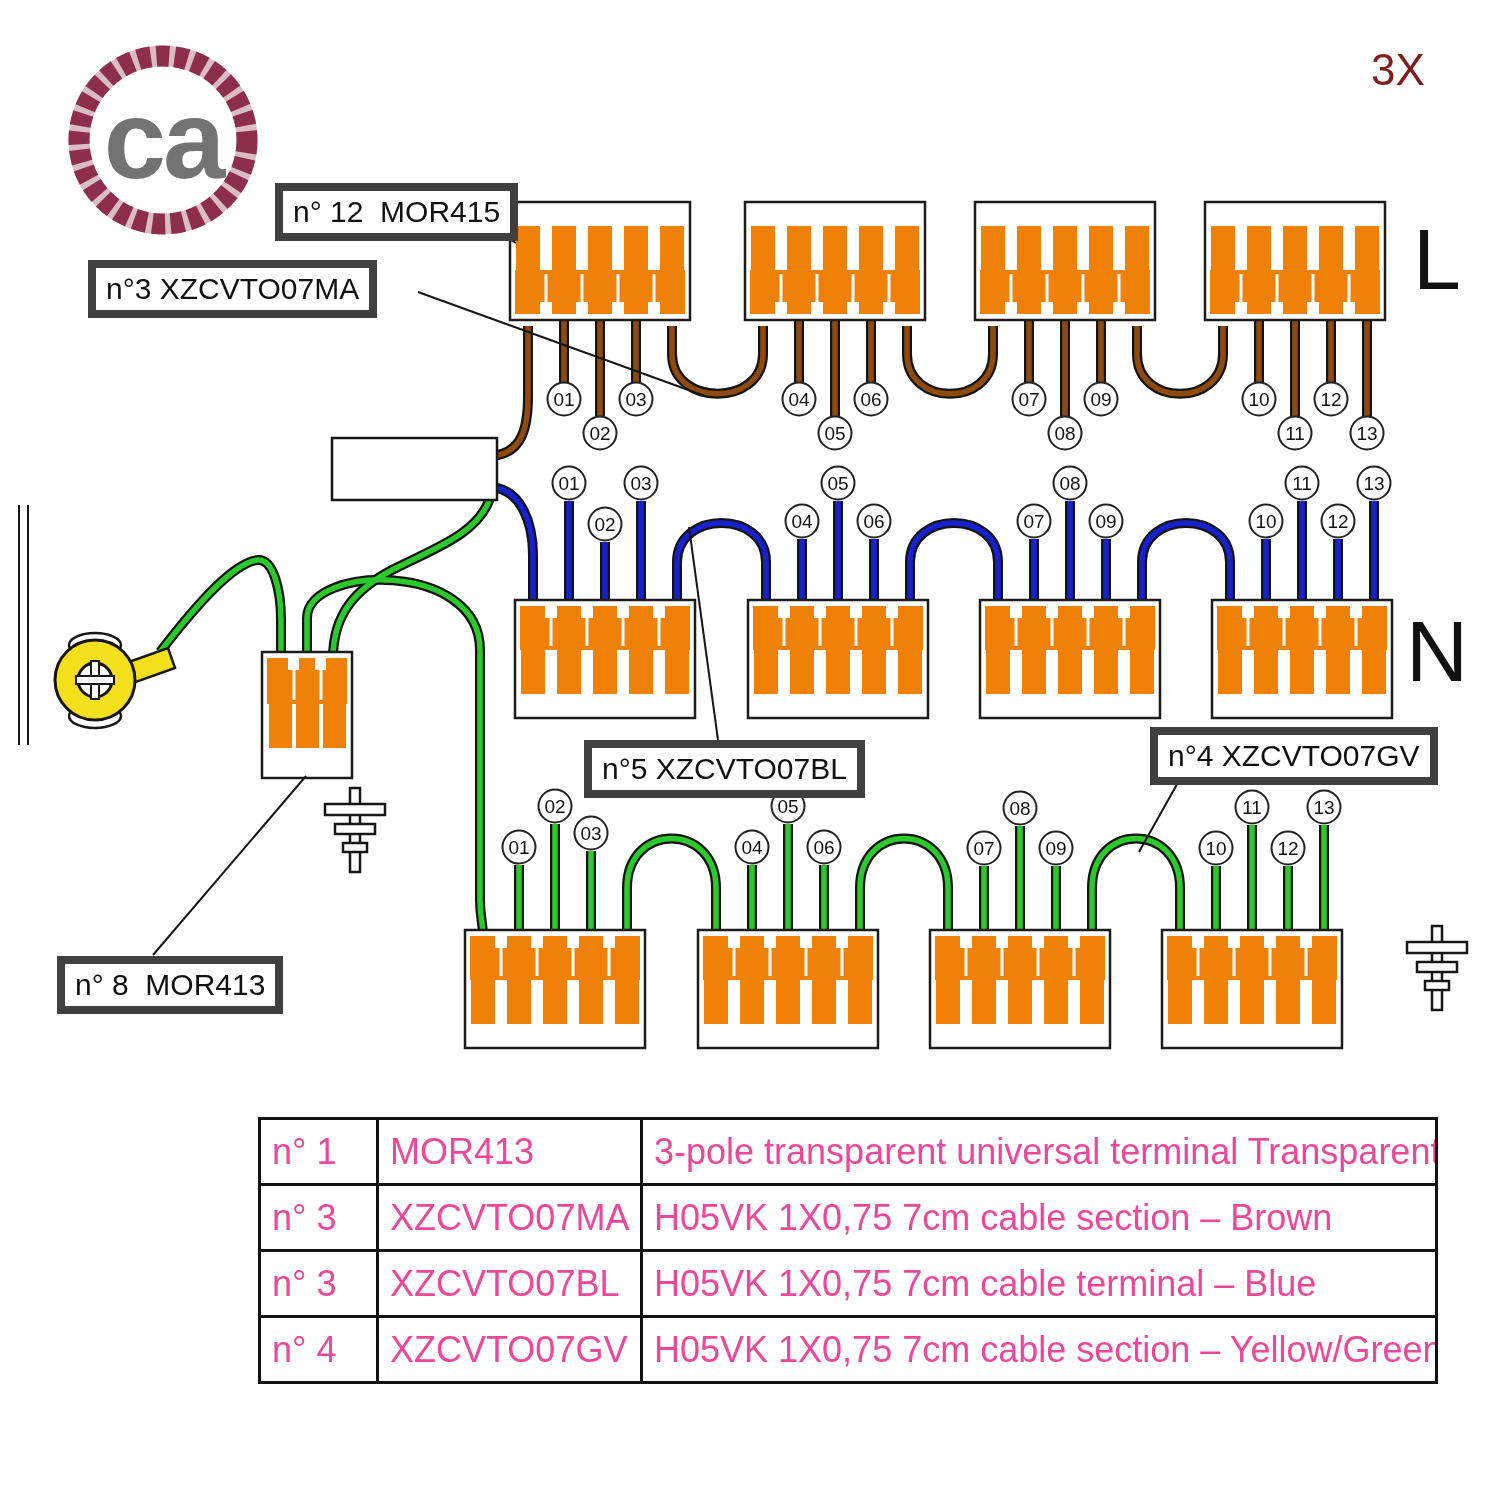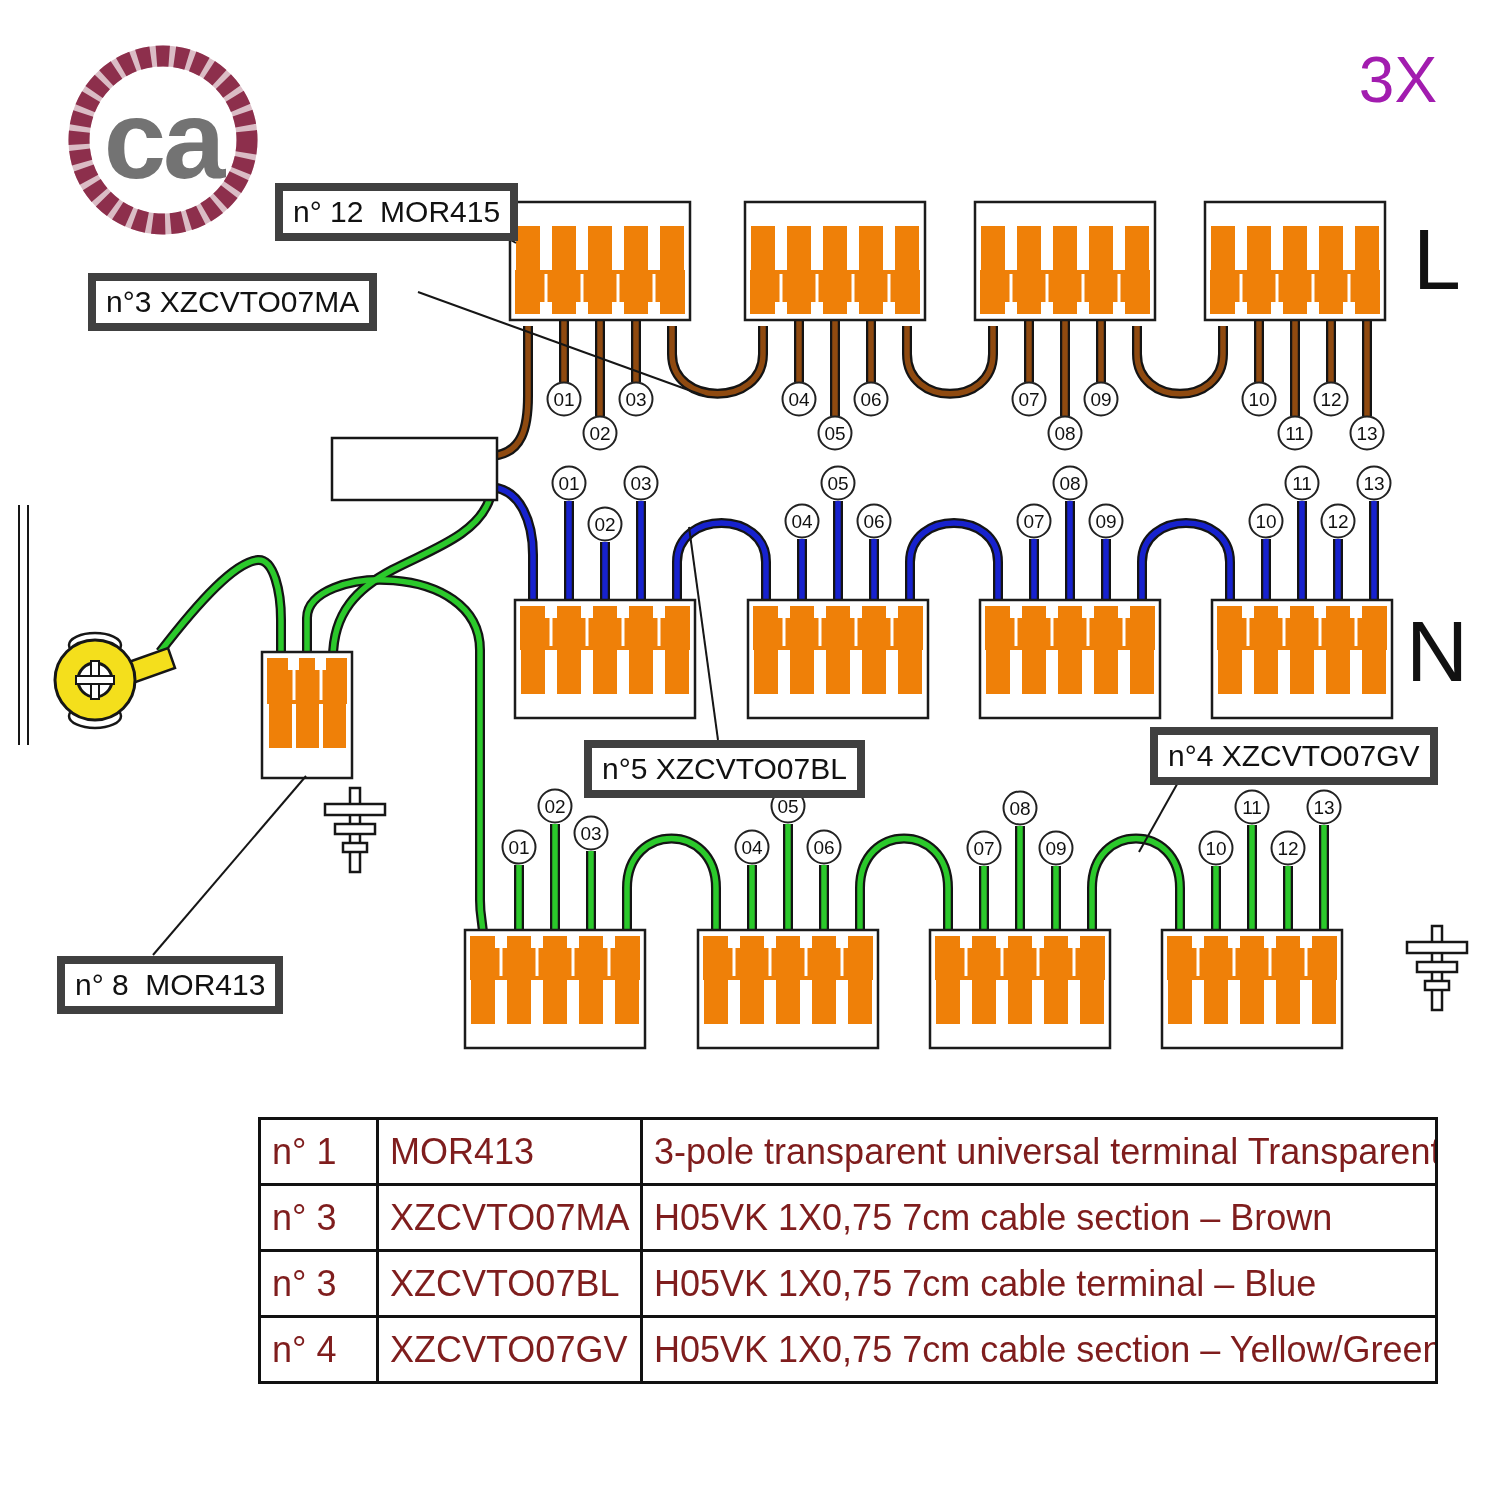--- a/index.html
+++ b/index.html
@@ -7,42 +7,42 @@
     width:1500px;height:1496px;position:relative;background:#ffffff;
     font-family:"Liberation Sans", sans-serif;color:#111;overflow:hidden;
   }
   svg.diagram{position:absolute;left:0;top:0;}
   .logo-text{
     position:absolute;left:163px;top:84px;transform:translateX(-50%);
     font-size:112px;font-weight:bold;color:#737373;letter-spacing:-3px;line-height:1;
   }
   .qty-label{
     position:absolute;left:1398px;top:48px;transform:translateX(-50%);
-    font-size:64px;line-height:1;color:#a21caf;
+    font-size:44px;line-height:1;color:#7f1d1d;
   }
   .line-label{position:absolute;transform:translateX(-50%);font-size:86px;line-height:1;color:#111;}
   .line-label.l{left:1437px;top:216px;}
   .line-label.n{left:1437px;top:608px;}
   .callout{
     position:absolute;background:#fff;border:8px solid #404040;
     font-size:30px;padding:3px 10px;white-space:pre;line-height:1.2;color:#111;z-index:5;
   }
   .badge{
     position:absolute;width:35px;height:35px;border-radius:50%;
     background:#fff;border:2px solid #222;box-sizing:border-box;
     display:flex;align-items:center;justify-content:center;
     font-size:19px;color:#111;transform:translate(-50%,-50%);z-index:4;
   }
   table.bom{
     position:absolute;left:258px;top:1117px;width:1180px;
     border-collapse:collapse;table-layout:fixed;z-index:5;background:#fff;
   }
   table.bom td{
     border:3px solid #111;height:59px;padding:2px 11px;
-    font-size:36px;white-space:nowrap;overflow:hidden;color:#7f1d1d;
+    font-size:36px;white-space:nowrap;overflow:hidden;color:#ec4899;
   }
 </style>
 </head>
 <body>
 
 <svg class="diagram" width="1500" height="1496" viewBox="0 0 1500 1496">
   <defs>
     <g id="block5down">
       <rect x="0" y="0" width="180" height="118" fill="#ffffff" stroke="#1b1b1b" stroke-width="2.5"></rect>
       <rect x="6" y="24" width="24" height="44" fill="#EF8008"></rect>
@@ -218,21 +218,21 @@
     <line x1="153" y1="955" x2="306" y2="776"></line>
   </g>
 </svg>
 
 <div class="logo-text">ca</div>
 <div class="qty-label">3X</div>
 <div class="line-label l">L</div>
 <div class="line-label n">N</div>
 
 <div class="callout" style="left:275px;top:183px">n° 12  MOR415</div>
-<div class="callout" style="left:88px;top:273px">n°3 XZCVTO07MA</div>
+<div class="callout" style="left:88px;top:260px">n°3 XZCVTO07MA</div>
 <div class="callout" style="left:584px;top:740px">n°5 XZCVTO07BL</div>
 <div class="callout" style="left:1150px;top:727px">n°4 XZCVTO07GV</div>
 <div class="callout" style="left:57px;top:956px">n° 8  MOR413</div>
 
 <div class="badge" style="left:564px;top:399px">01</div>
 <div class="badge" style="left:600px;top:433px">02</div>
 <div class="badge" style="left:636px;top:399px">03</div>
 <div class="badge" style="left:799px;top:399px">04</div>
 <div class="badge" style="left:835px;top:433px">05</div>
 <div class="badge" style="left:871px;top:399px">06</div>

